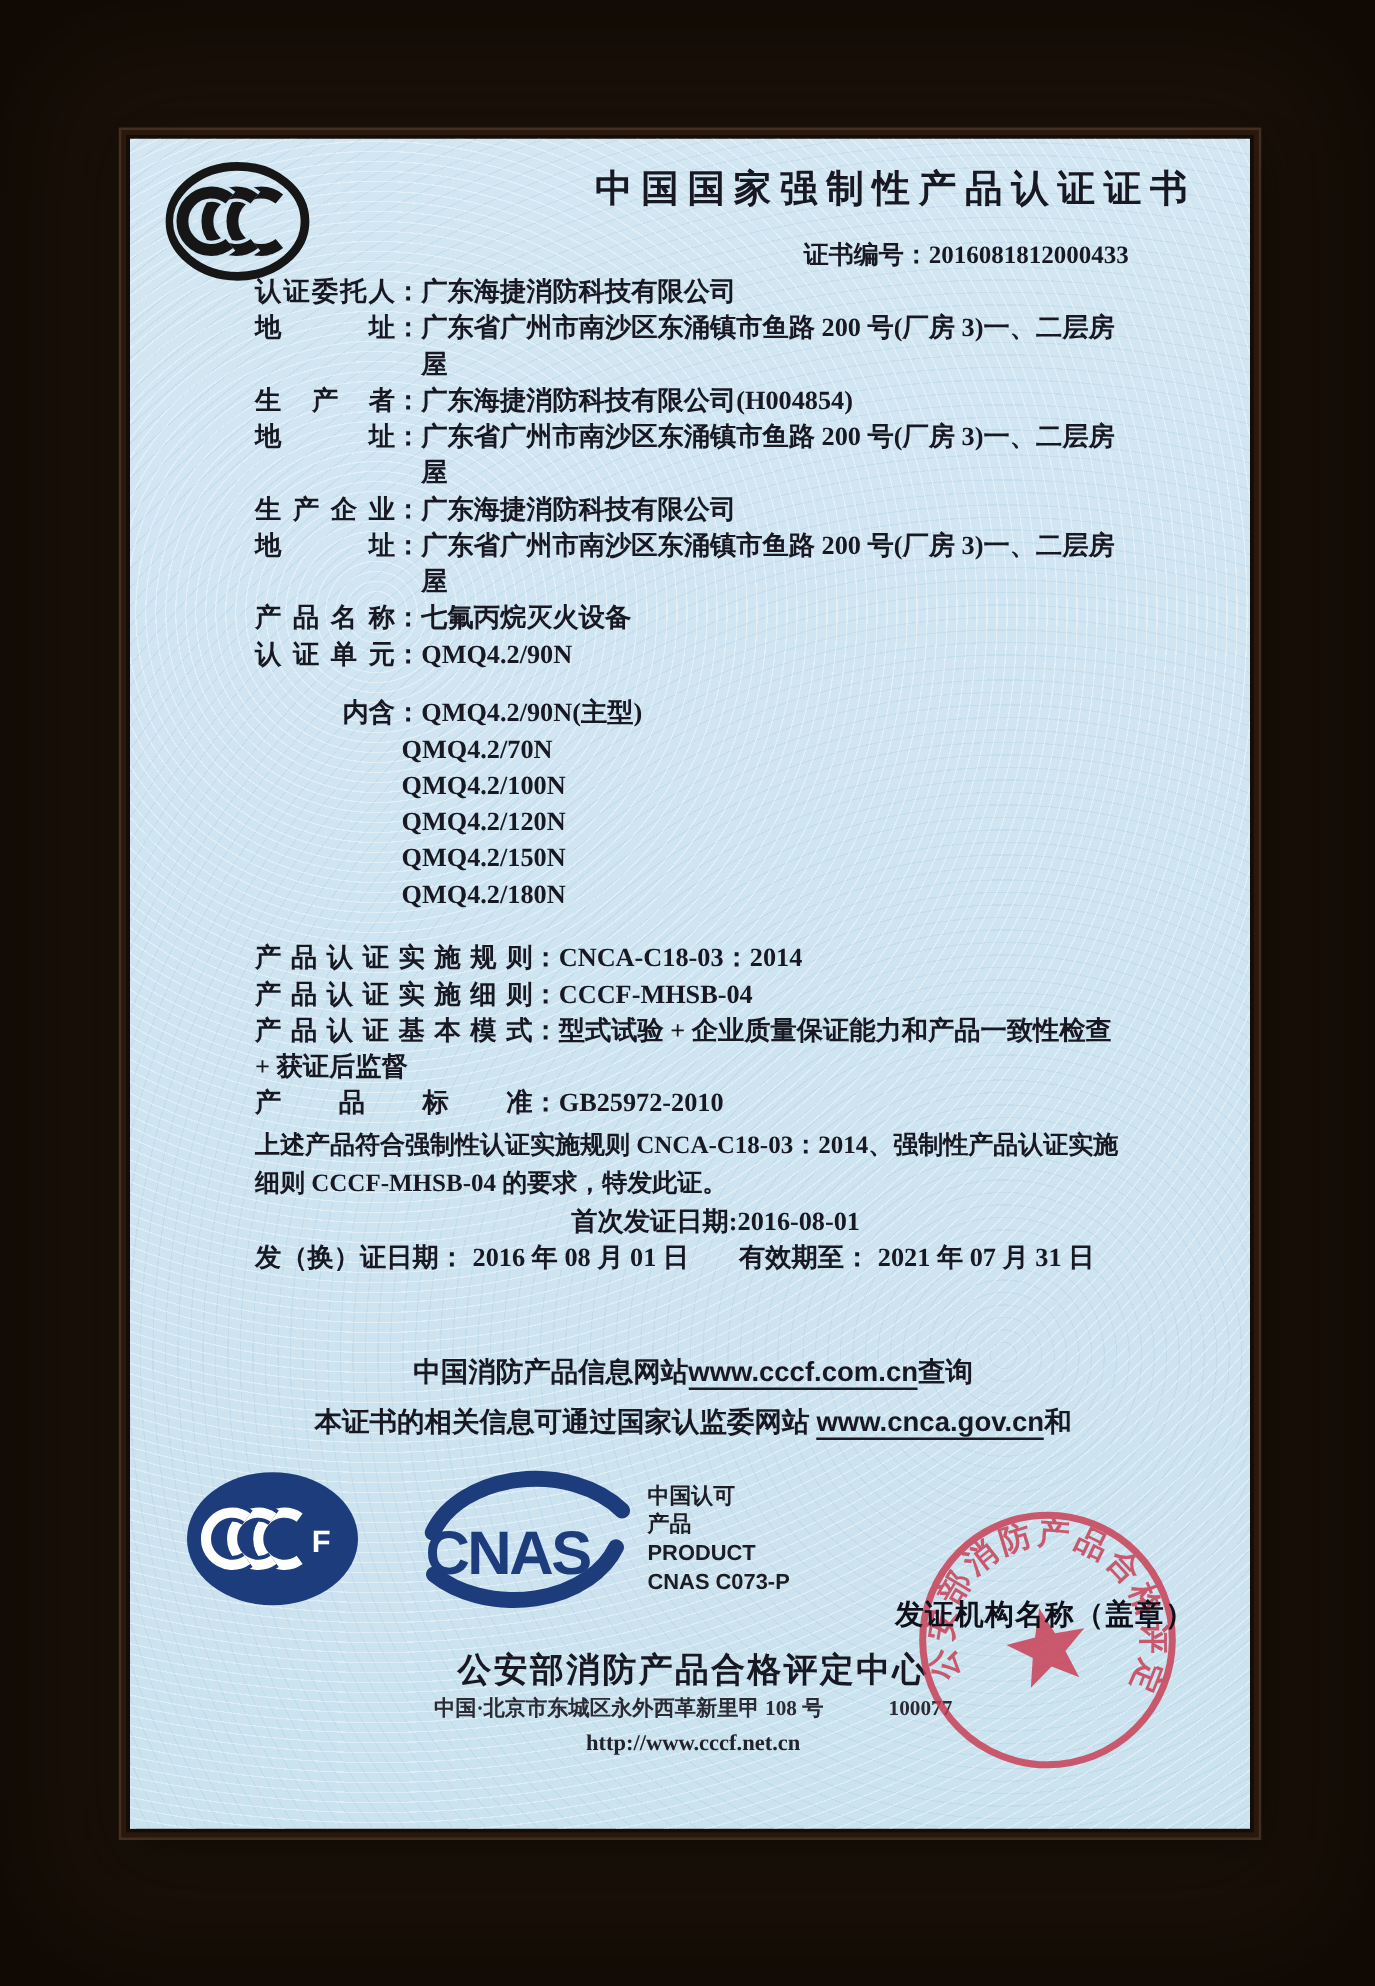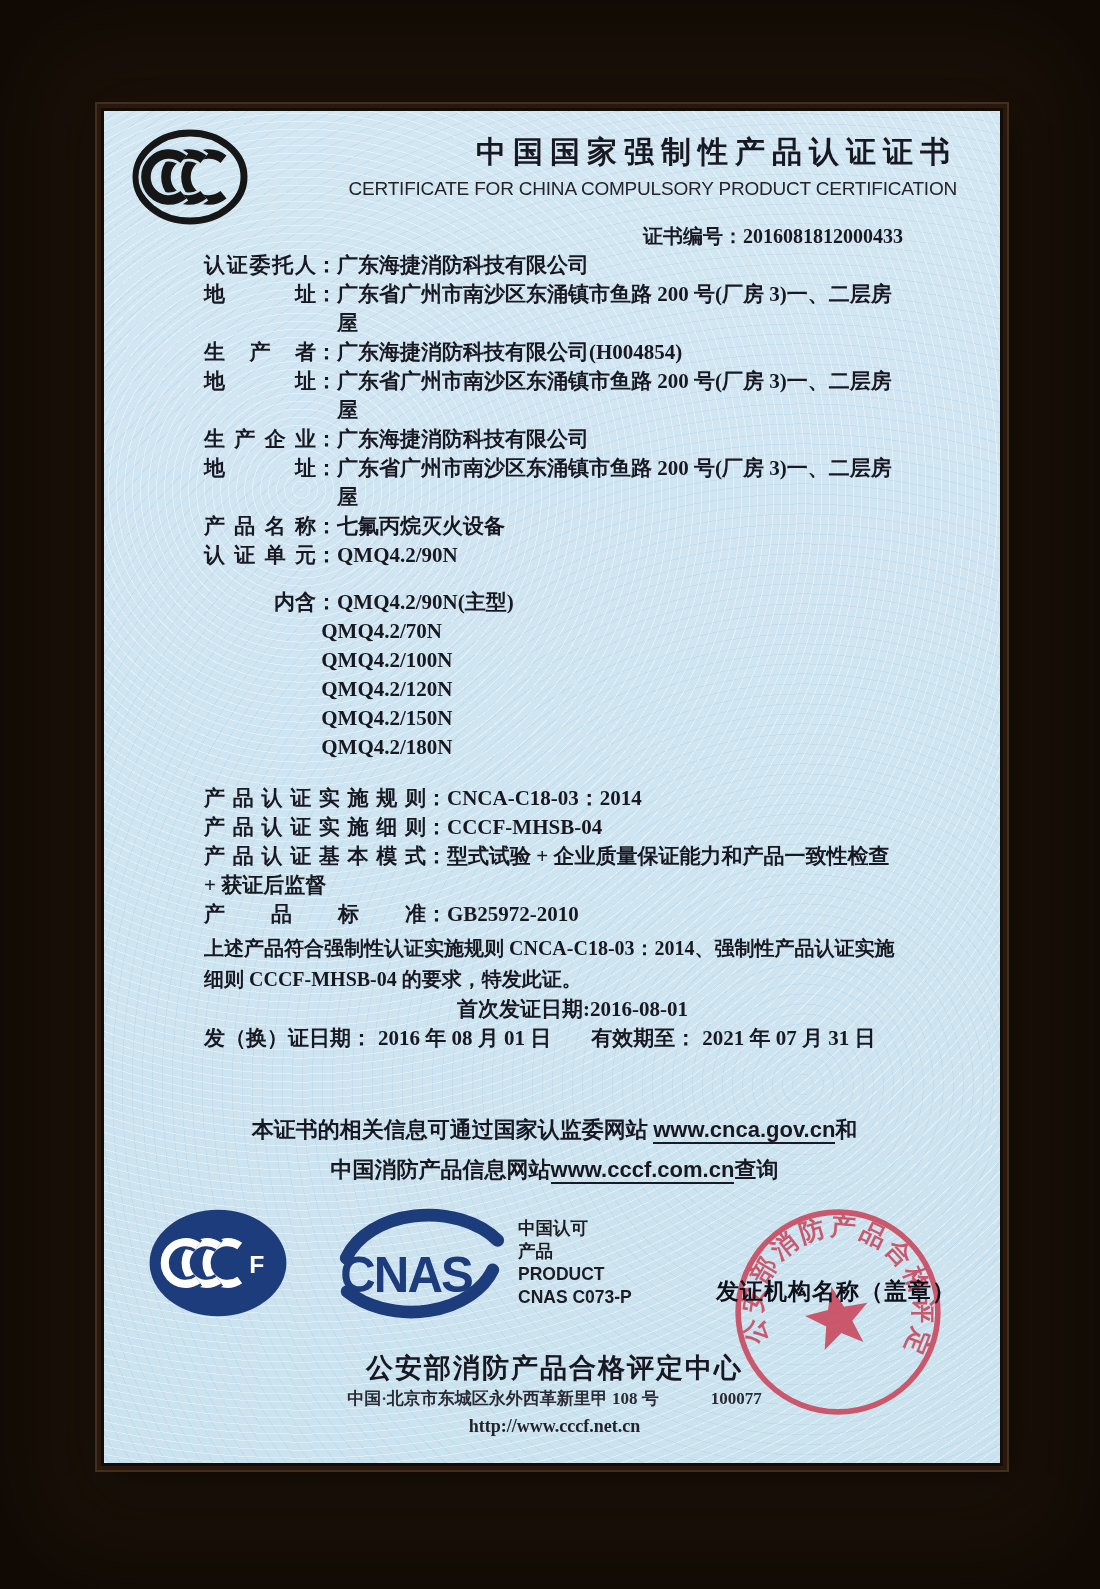--- a/index.html
+++ b/index.html
@@ -90,21 +90,20 @@
         <g fill="none">
           <path d="M 95.5 32.2 A 23 23 0 1 0 95.5 67.8" stroke="#161616" stroke-width="9.5"></path>
           <path d="M 75.5 32.2 A 23 23 0 1 0 75.5 67.8" stroke="#cfe4f1" stroke-width="15"></path>
           <path d="M 75.5 32.2 A 23 23 0 1 0 75.5 67.8" stroke="#161616" stroke-width="9.5"></path>
           <path d="M 55.5 32.2 A 23 23 0 1 0 55.5 67.8" stroke="#cfe4f1" stroke-width="15"></path>
           <path d="M 55.5 32.2 A 23 23 0 1 0 55.5 67.8" stroke="#161616" stroke-width="9.5"></path>
         </g>
       </svg>
       <div class="titles">
         <div class="title-cn">中国国家强制性产品认证证书</div>
-        <div class="title-en">CERTIFICATE FOR CHINA COMPULSORY PRODUCT CERTIFICATION</div>
       </div>
     </div>
 
     <div class="cert-no"><span>证书编号：</span><span>2016081812000433</span></div>
 
     <div class="fields">
       <div class="frow">
           <span class="lbl">认证委托人</span>
           <span class="colon">：</span>
           <span class="val">广东海捷消防科技有限公司</span>
@@ -206,22 +205,22 @@
       <div class="issue-line">
         <span>发（换）证日期：</span>
           <span>2016 年 08 月 01 日</span>
         <span class="gap"></span>
         <span>有效期至：</span>
           <span>2021 年 07 月 31 日</span>
       </div>
     </div>
 
     <div class="notices">
+      <div class="nline"><span>中国消防产品信息网站</span><span class="url">www.cccf.com.cn</span><span>查询</span></div>
       <div class="nline"><span>本证书的相关信息可通过国家认监委网站 </span><span class="url">www.cnca.gov.cn</span><span>和</span></div>
-      <div class="nline"><span>中国消防产品信息网站</span><span class="url">www.cccf.com.cn</span><span>查询</span></div>
     </div>
 
     <div class="logos">
       <svg width="152" height="120" viewBox="0 0 160 126">
         <ellipse cx="80" cy="63" rx="72" ry="56" fill="#1c3c7c"></ellipse>
         <g fill="none">
           <path d="M 102.9 45.2 A 22 22 0 1 0 102.9 80.8" stroke="#ffffff" stroke-width="8.5"></path>
           <path d="M 80.9 45.2 A 22 22 0 1 0 80.9 80.8" stroke="#1c3c7c" stroke-width="15"></path>
           <path d="M 80.9 45.2 A 22 22 0 1 0 80.9 80.8" stroke="#ffffff" stroke-width="8.5"></path>
           <path d="M 58.9 45.2 A 22 22 0 1 0 58.9 80.8" stroke="#1c3c7c" stroke-width="15"></path>

